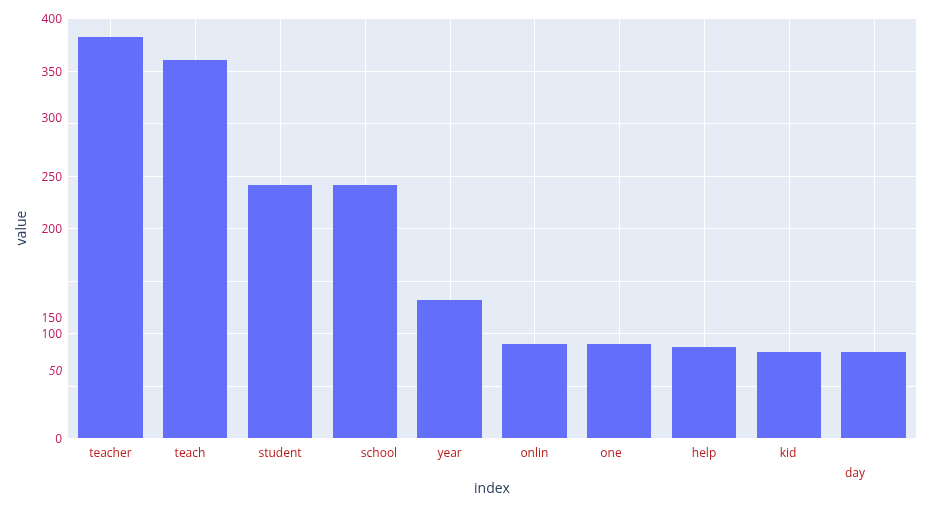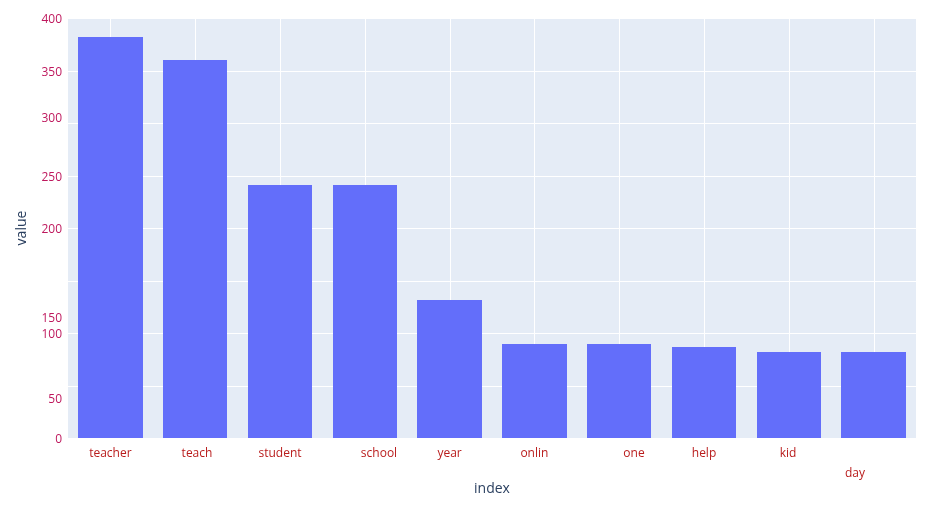--- a/index.html
+++ b/index.html
@@ -110,37 +110,37 @@
         <div class="bar" title="onlin: 90" style="left: 434.176px; width: 64.448px; height: 94.5px; background: rgb(99, 110, 250);"></div>
         <div class="bar" title="one: 90" style="left: 518.976px; width: 64.448px; height: 94.5px; background: rgb(99, 110, 250);"></div>
         <div class="bar" title="help: 87" style="left: 603.776px; width: 64.448px; height: 91.35px; background: rgb(99, 110, 250);"></div>
         <div class="bar" title="kid: 82" style="left: 688.576px; width: 64.448px; height: 86.1px; background: rgb(99, 110, 250);"></div>
         <div class="bar" title="day: 82" style="left: 773.376px; width: 64.448px; height: 86.1px; background: rgb(99, 110, 250);"></div>
       </div>
   </div>
 
   <div id="yticks">
       <div class="y-tick" style="top: 438px;">0</div>
-      <div class="y-tick" style="top: 398px;">50</div>
+      <div class="y-tick" style="top: 370px; font-style: italic;">50</div>
       <div class="y-tick" style="top: 333px;">100</div>
       <div class="y-tick" style="top: 280.5px; margin-top: 36px;">150</div>
       <div class="y-tick" style="top: 228px;">200</div>
       <div class="y-tick" style="top: 175.5px;">250</div>
       <div class="y-tick" style="top: 117px;">300</div>
       <div class="y-tick" style="top: 70.5px;">350</div>
       <div class="y-tick" style="top: 18px;">400</div>
     </div>
   <div id="xticks">
       <div class="x-tick" style="left: 110.4px;">teacher</div>
-      <div class="x-tick" style="left: 197px;">teach</div>
+      <div class="x-tick" style="left: 190px;">teach</div>
       <div class="x-tick" style="left: 280px;">student</div>
       <div class="x-tick" style="left: 379px;">school</div>
       <div class="x-tick" style="left: 449.6px;">year</div>
       <div class="x-tick" style="left: 534.4px;">onlin</div>
-      <div class="x-tick" style="left: 634px;">one</div>
+      <div class="x-tick" style="left: 611px;">one</div>
       <div class="x-tick" style="left: 704px;">help</div>
       <div class="x-tick" style="left: 788px;">kid</div>
       <div class="x-tick" style="left: 855px; margin-top: 20px;">day</div>
     </div>
 
   <div class="y-label">value</div>
   <div class="x-label">index</div>
 
 </div>
 

